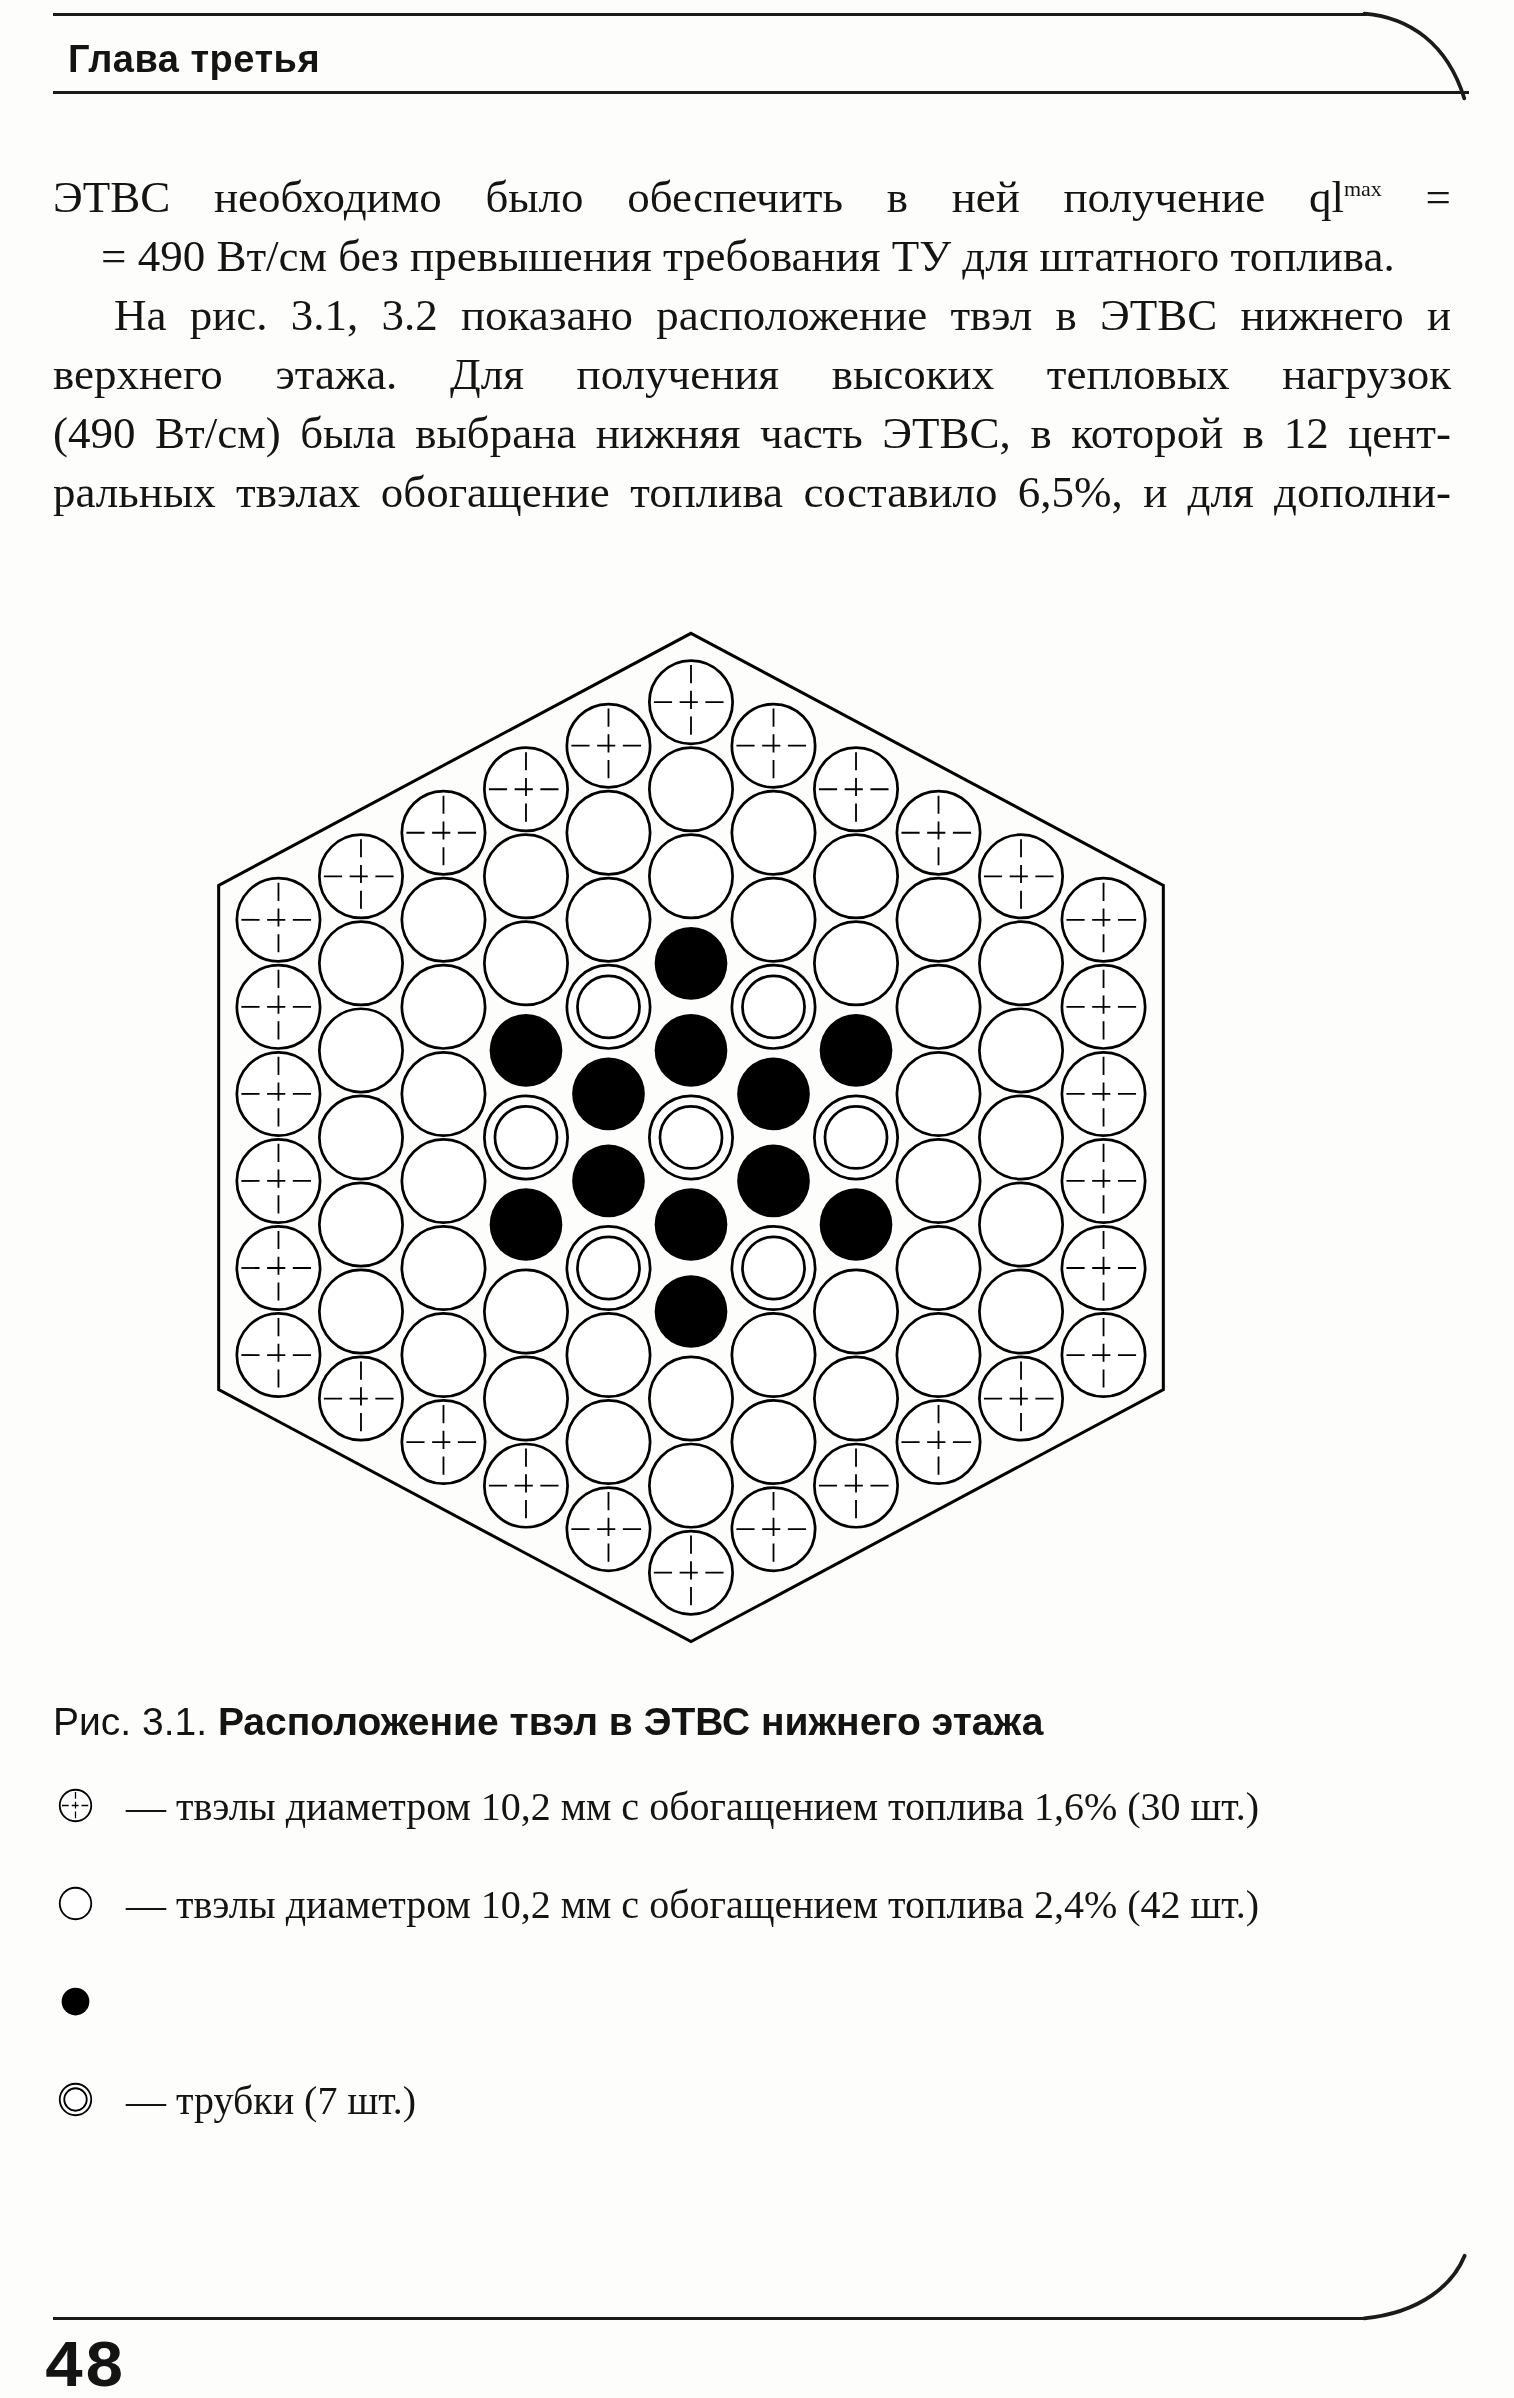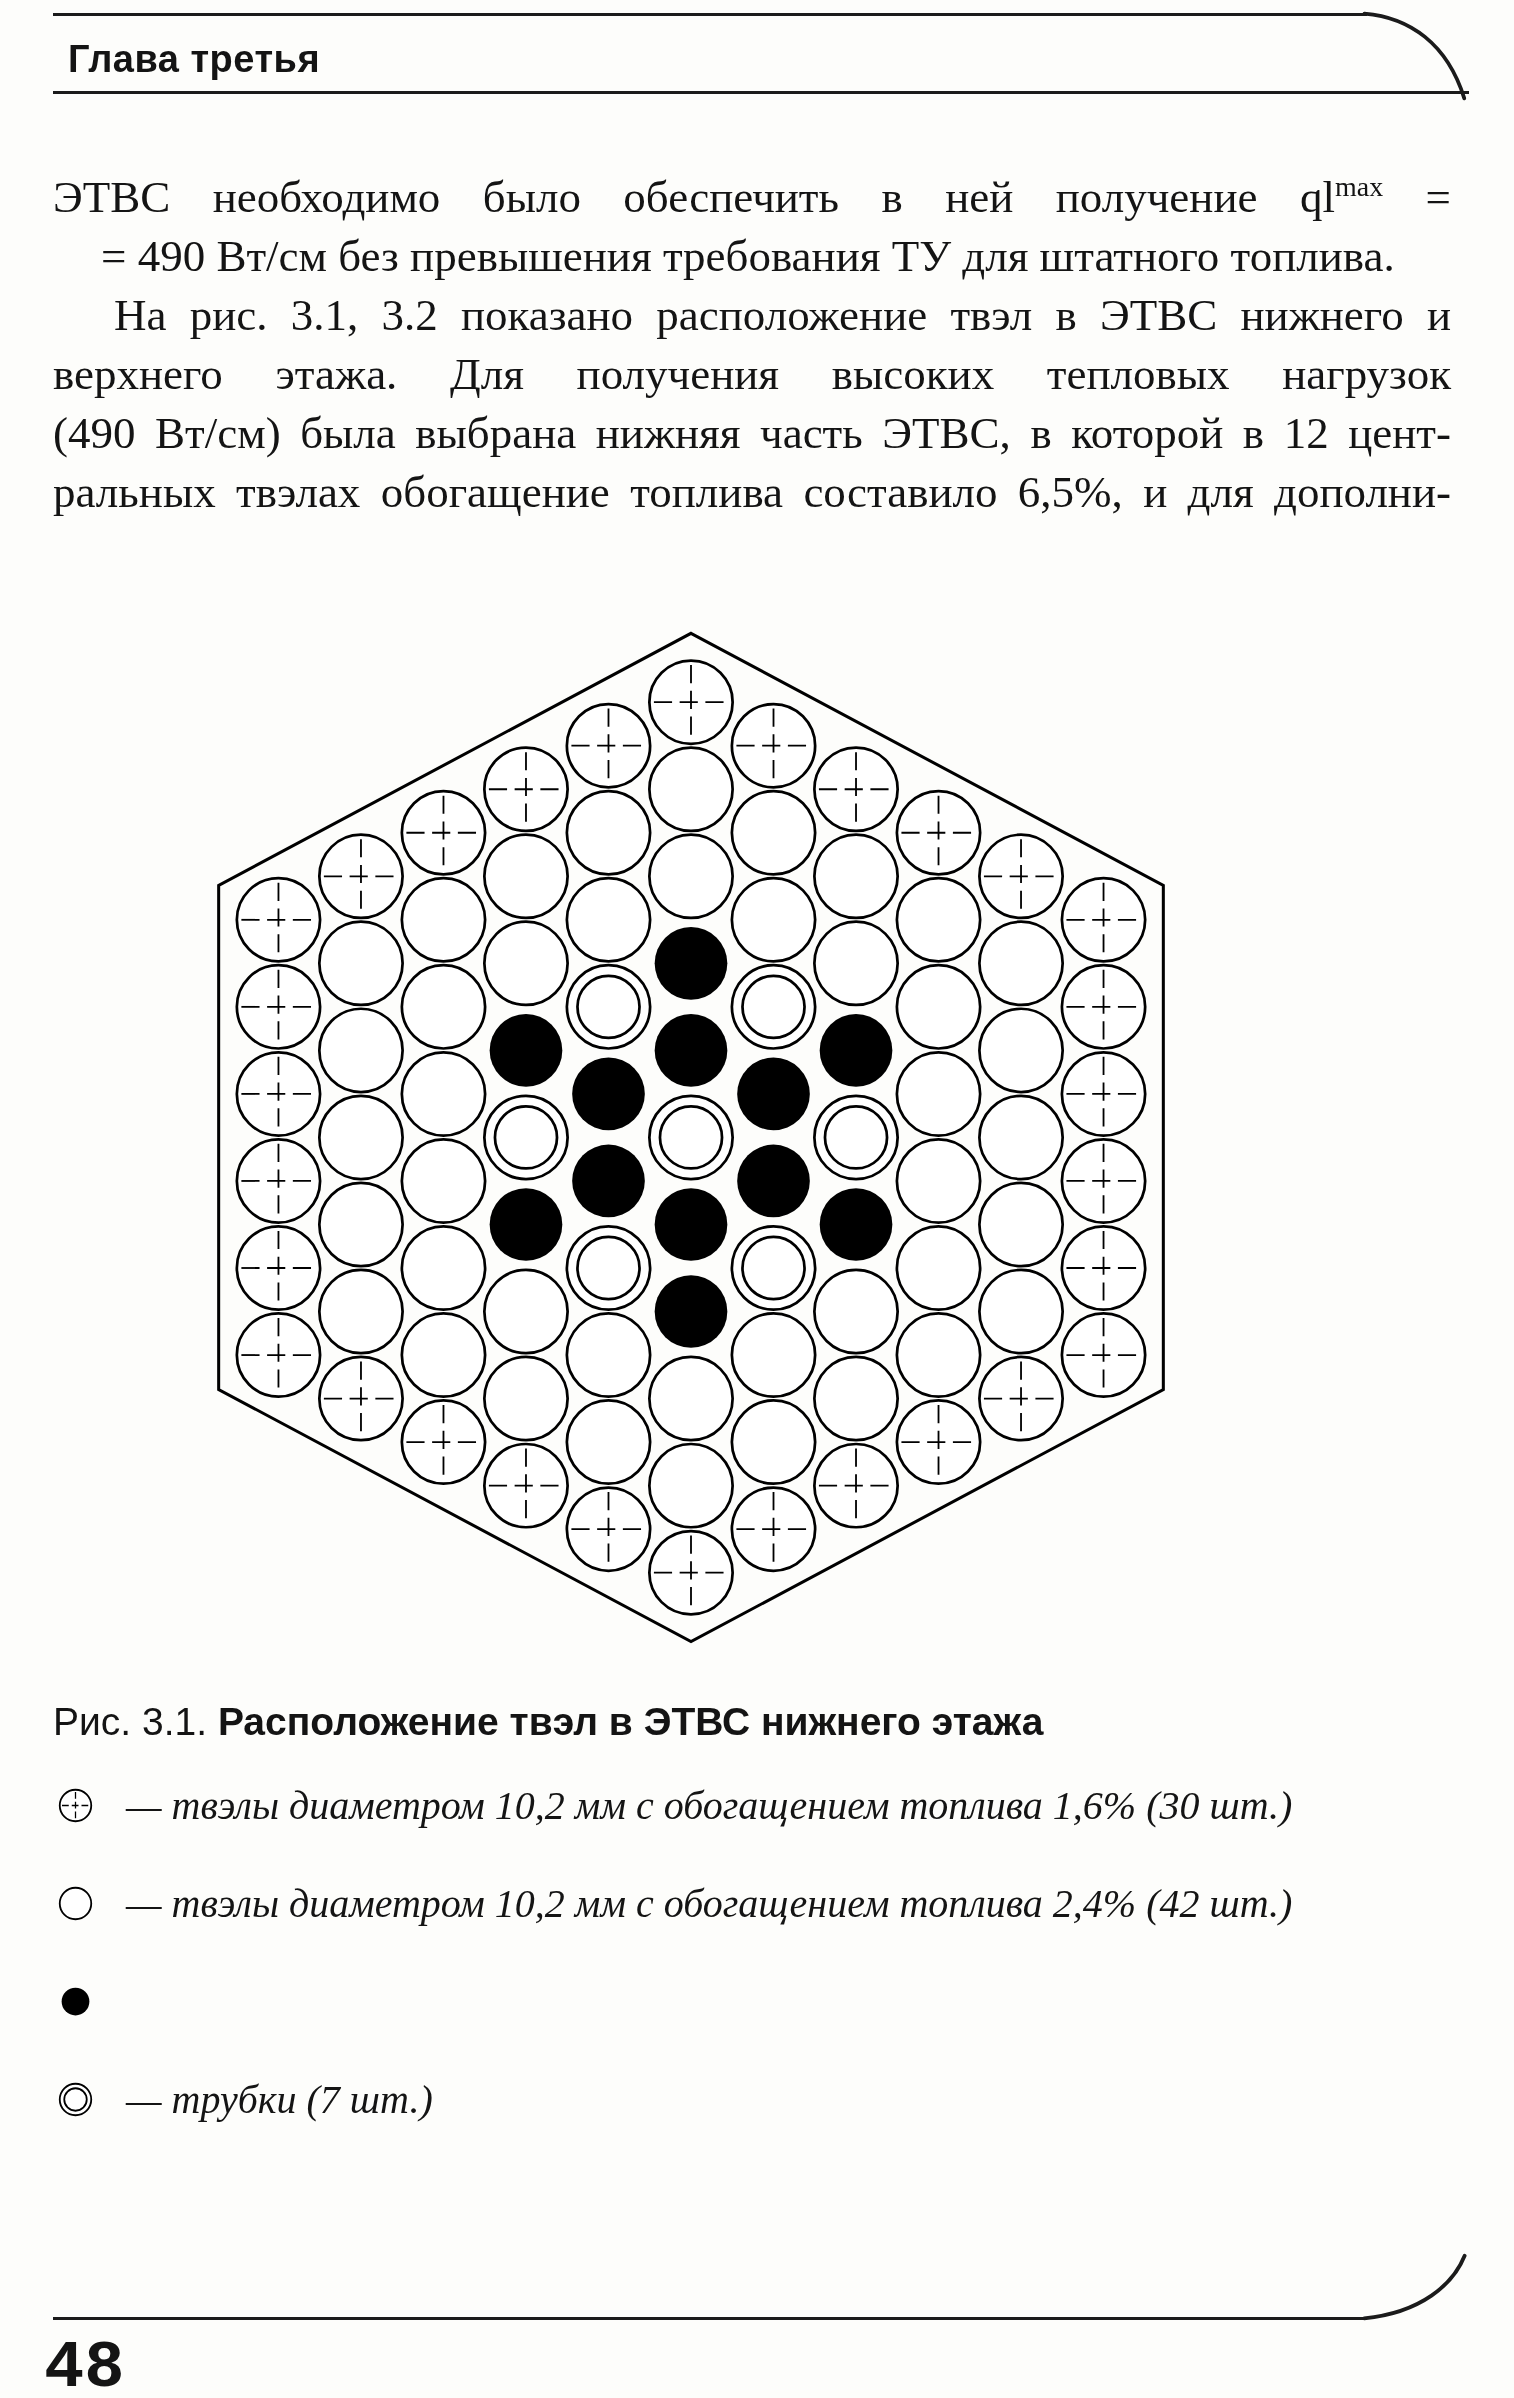--- a/index.html
+++ b/index.html
@@ -29,35 +29,35 @@
   #body-text {
     position:absolute; left:53px; top:168px; width:1398px;
   }
   .bline {
     font-size:45px; line-height:59px;
     text-align:justify; text-align-last:justify;
     white-space:normal;
   }
   .bline.endline { text-align-last:left;margin-left:48px; }
   .bline.indent { text-indent:61px;font-family:Liberation Serif, serif; }
-  .bline sup { font-size:28px; vertical-align:super; line-height:0; }
+  .bline sup { font-size:22px; vertical-align:super; line-height:0; }
 
   #figure-svg { position:absolute; left:146px; top:615px; width:1090px; height:1060px; }
 
   #caption {
     position:absolute; left:53px; top:1700px; width:1325px;
     font-family:"Liberation Sans", sans-serif;
     font-size:39px;
   }
   #caption .cap-title { font-weight:bold; }
 
   #legend { position:absolute; left:53px; top:1783px; width:1410px; }
   .legend-row {
-    display:flex; align-items:center; gap:28px;
-    height:45px; margin-bottom:53px;font-style:italic;
+    display:flex; align-items:flex-start; gap:28px;
+    height:45px; margin-bottom:53px;
   }
   .legend-sym { width:45px; height:45px; flex:0 0 45px; }
   .legend-text { font-size:40px; }
 
   #page-number {
     position:absolute; left:44px; top:2330px;
     font-family:Liberation Mono, monospace;
     font-weight:bold; font-size:67px;
   }
 </style>

